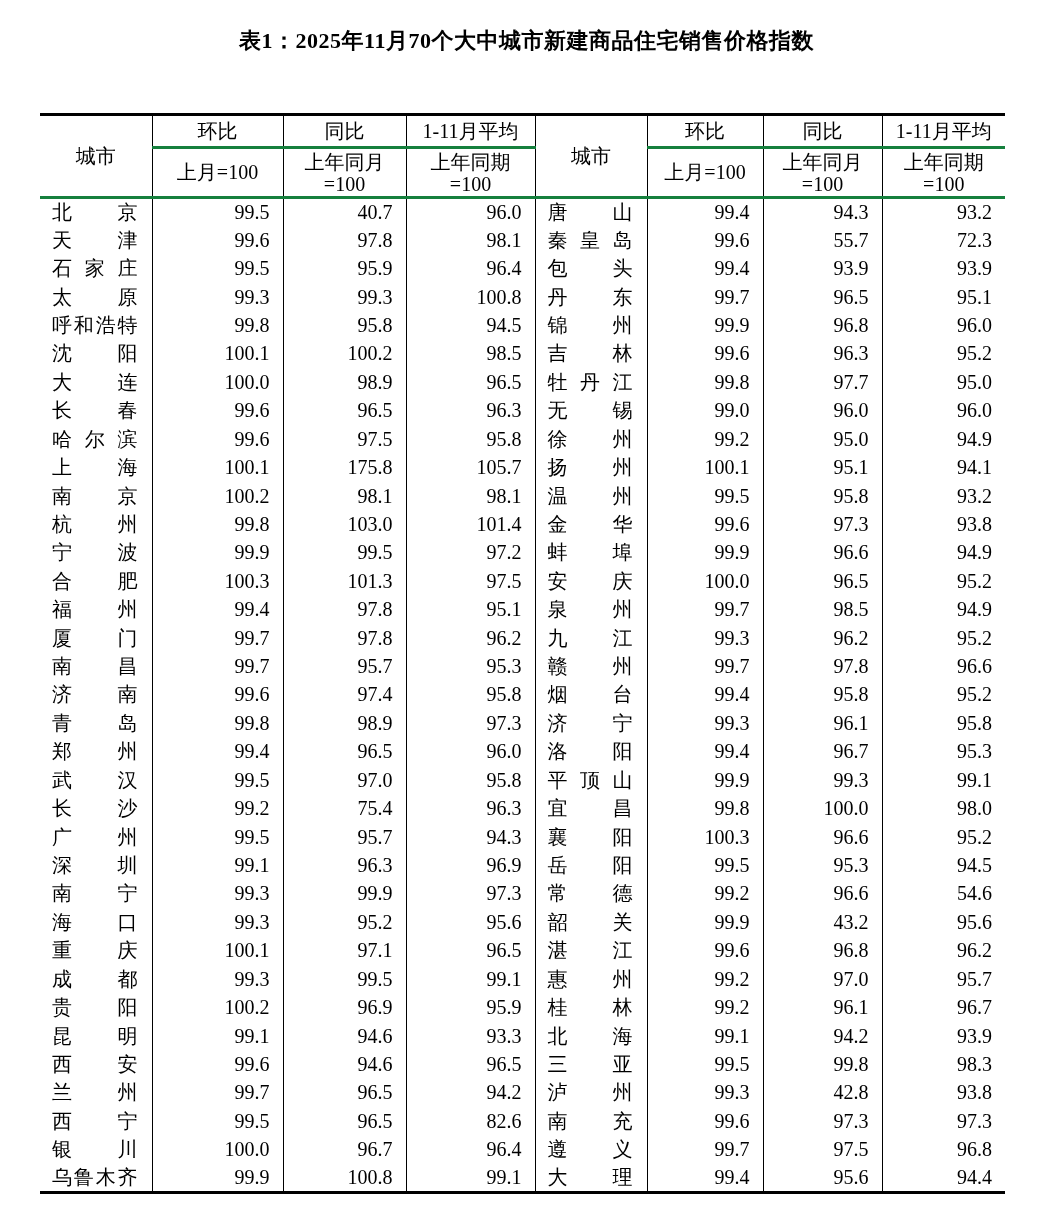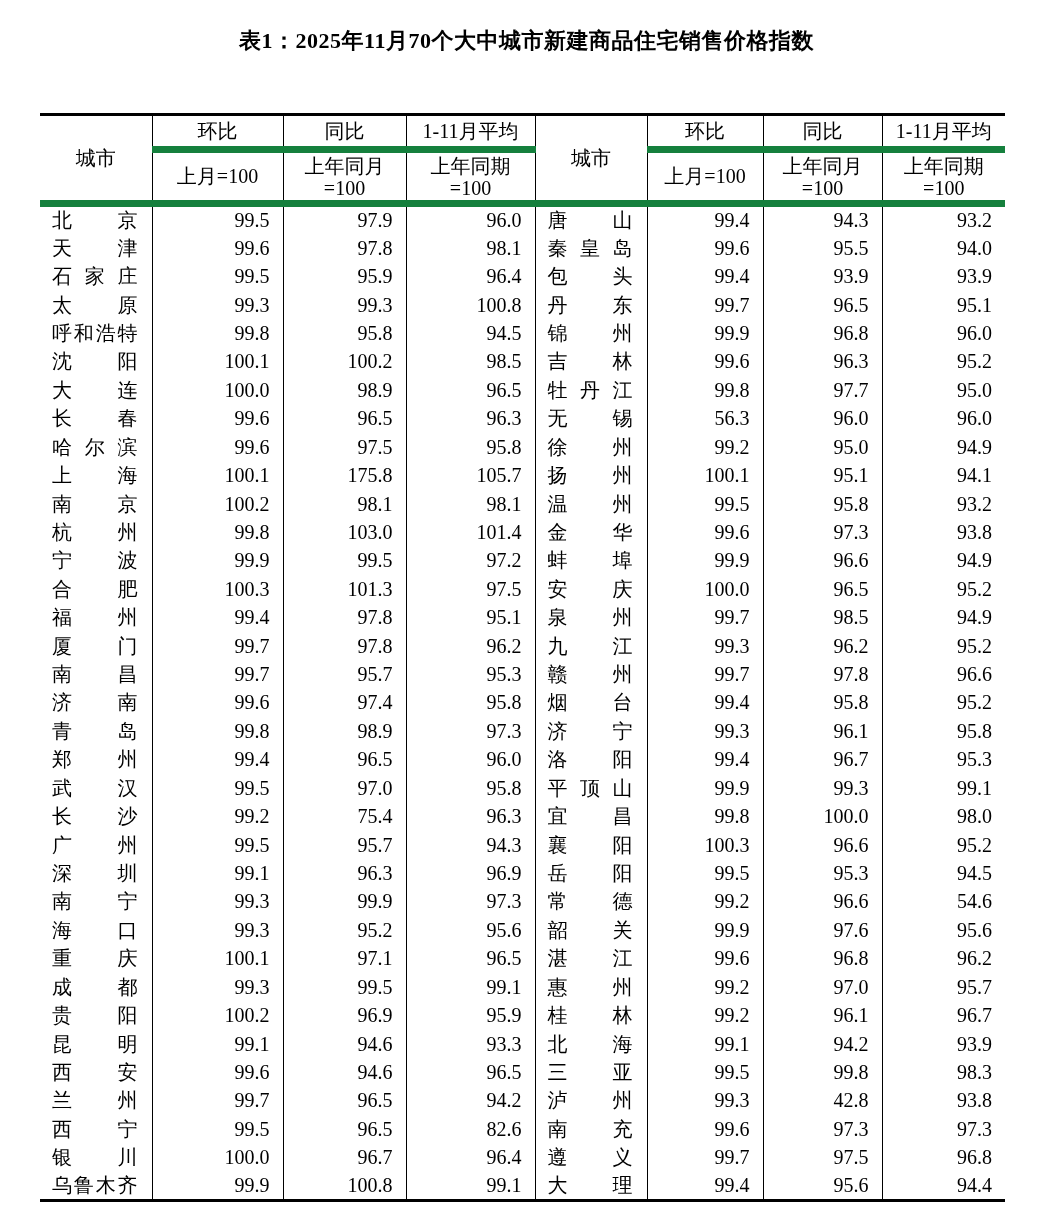--- a/index.html
+++ b/index.html
@@ -29,21 +29,21 @@
     border-bottom: 3px solid #000;
   }
   th, td {
     padding: 0;
     font-weight: normal;
     font-size: 20px;
     vertical-align: middle;
     white-space: nowrap;
     overflow: hidden;
   }
-  thead th { border-bottom: 7px solid #15803d; }
+  thead th { border-bottom: 3px solid #15803d; }
   tr.h1 th { height: 30px; line-height: 30px; }
   tr.h2 th { height: 47px; line-height: 22px; }
   tr.h2 th .one-line { line-height: 47px; }
   tbody td { height: 28.43px; }
   .bl { border-left: 1px solid #000; }
   .num { text-align: right; padding-right: 13px; }
   .city-cell { vertical-align: middle; }
   .city-name {
     display: flex;
     justify-content: space-between;
@@ -106,21 +106,21 @@
   </thead>
   <tbody>
       <tr>
     <td class="city-cell">
       <span class="city-name">
             <span>北</span>
             <span>京</span>
           </span>
     </td>
     <td class="num bl">99.5</td>
-    <td class="num bl">97.9</td>
+    <td class="num bl">40.7</td>
     <td class="num bl">96.0</td>
     <td class="city-cell bl">
       <span class="city-name">
             <span>唐</span>
             <span>山</span>
           </span>
     </td>
     <td class="num bl">99.4</td>
     <td class="num bl">94.3</td>
     <td class="num bl">93.2</td>
@@ -136,22 +136,22 @@
     <td class="num bl">97.8</td>
     <td class="num bl">98.1</td>
     <td class="city-cell bl">
       <span class="city-name">
             <span>秦</span>
             <span>皇</span>
             <span>岛</span>
           </span>
     </td>
     <td class="num bl">99.6</td>
-    <td class="num bl">95.5</td>
-    <td class="num bl">94.0</td>
+    <td class="num bl">55.7</td>
+    <td class="num bl">72.3</td>
   </tr>
       <tr>
     <td class="city-cell">
       <span class="city-name">
             <span>石</span>
             <span>家</span>
             <span>庄</span>
           </span>
     </td>
     <td class="num bl">99.5</td>
@@ -259,21 +259,21 @@
     </td>
     <td class="num bl">99.6</td>
     <td class="num bl">96.5</td>
     <td class="num bl">96.3</td>
     <td class="city-cell bl">
       <span class="city-name">
             <span>无</span>
             <span>锡</span>
           </span>
     </td>
-    <td class="num bl">56.3</td>
+    <td class="num bl">99.0</td>
     <td class="num bl">96.0</td>
     <td class="num bl">96.0</td>
   </tr>
       <tr>
     <td class="city-cell">
       <span class="city-name">
             <span>哈</span>
             <span>尔</span>
             <span>滨</span>
           </span>
@@ -622,21 +622,21 @@
     <td class="num bl">99.3</td>
     <td class="num bl">95.2</td>
     <td class="num bl">95.6</td>
     <td class="city-cell bl">
       <span class="city-name">
             <span>韶</span>
             <span>关</span>
           </span>
     </td>
     <td class="num bl">99.9</td>
-    <td class="num bl">97.6</td>
+    <td class="num bl">43.2</td>
     <td class="num bl">95.6</td>
   </tr>
       <tr>
     <td class="city-cell">
       <span class="city-name">
             <span>重</span>
             <span>庆</span>
           </span>
     </td>
     <td class="num bl">100.1</td>

